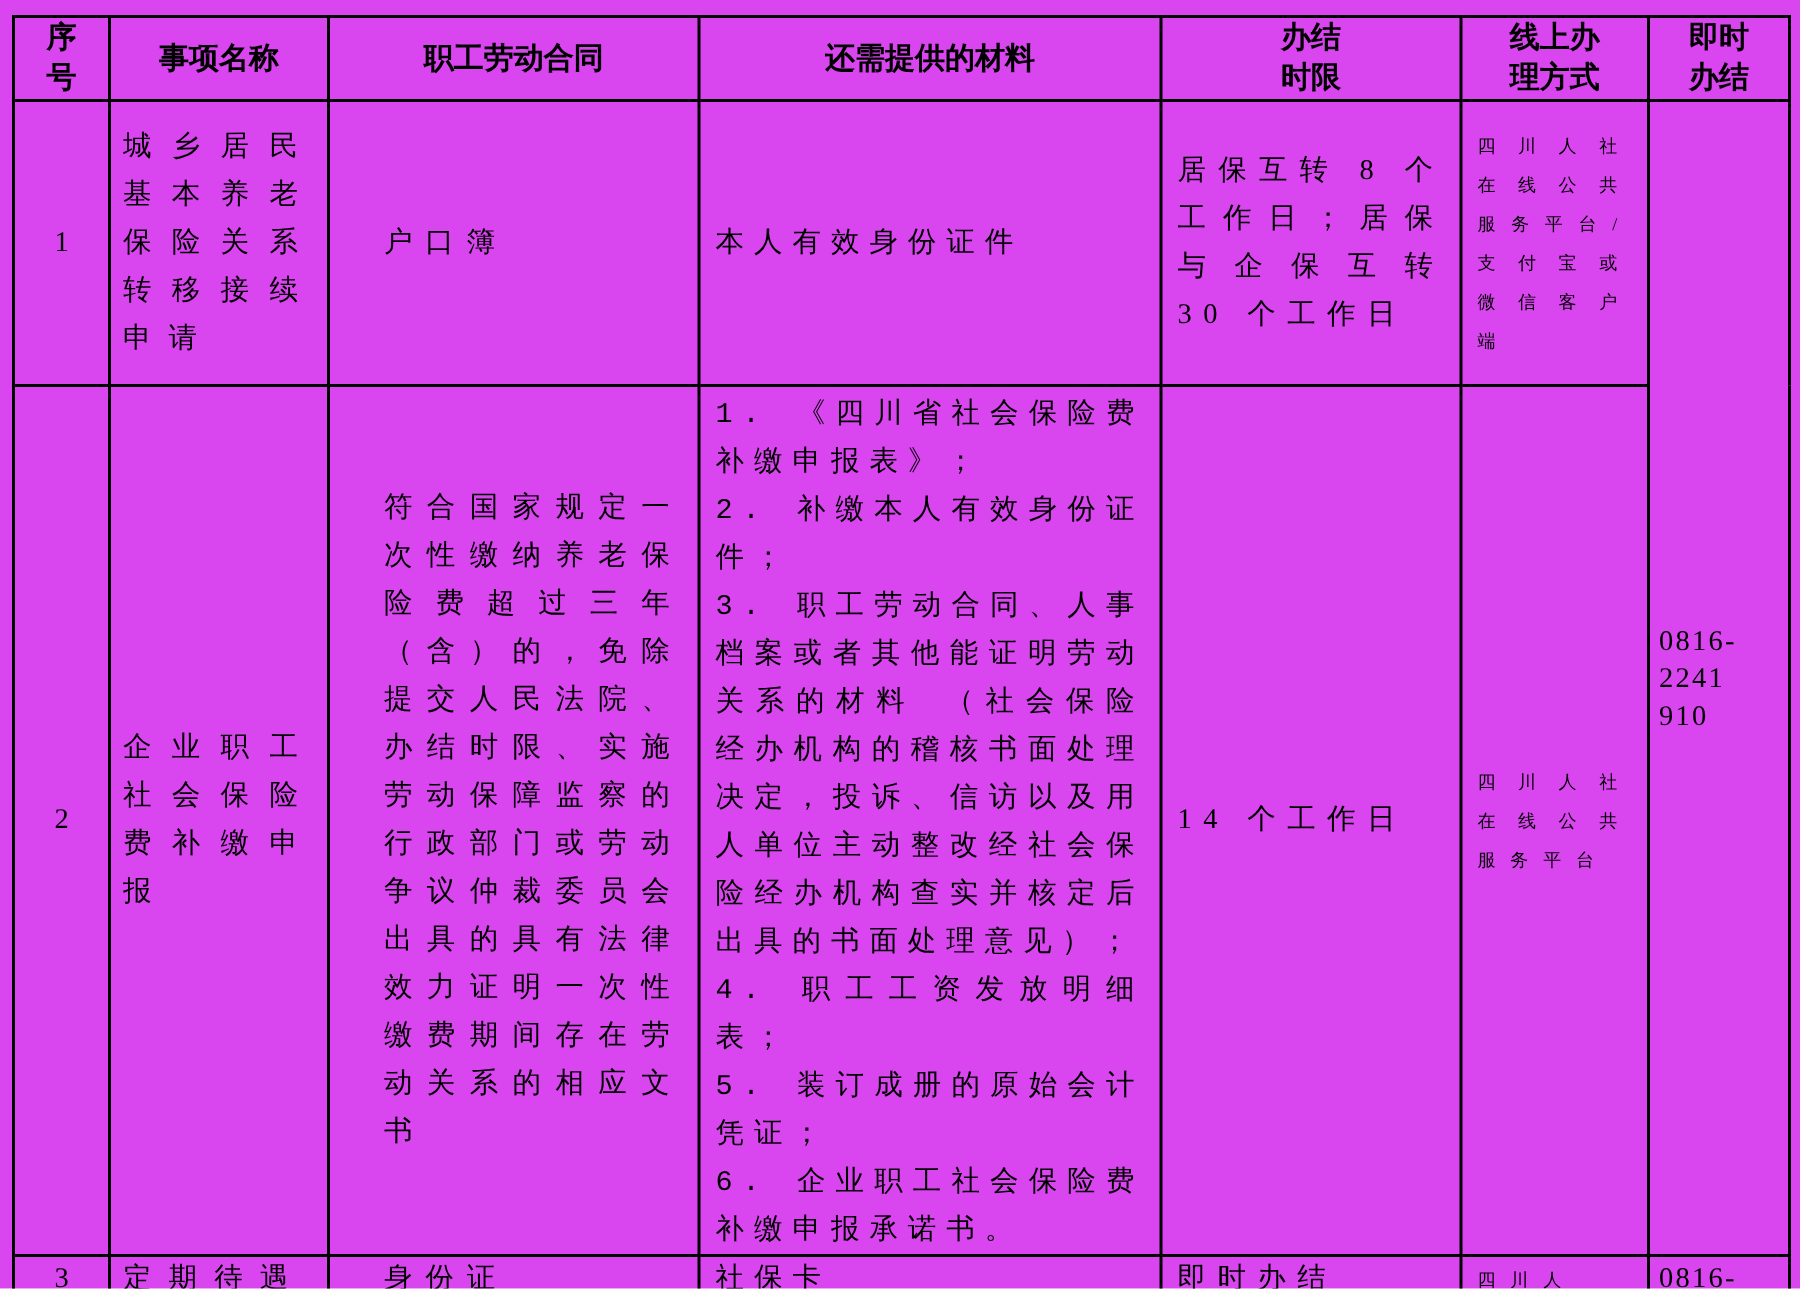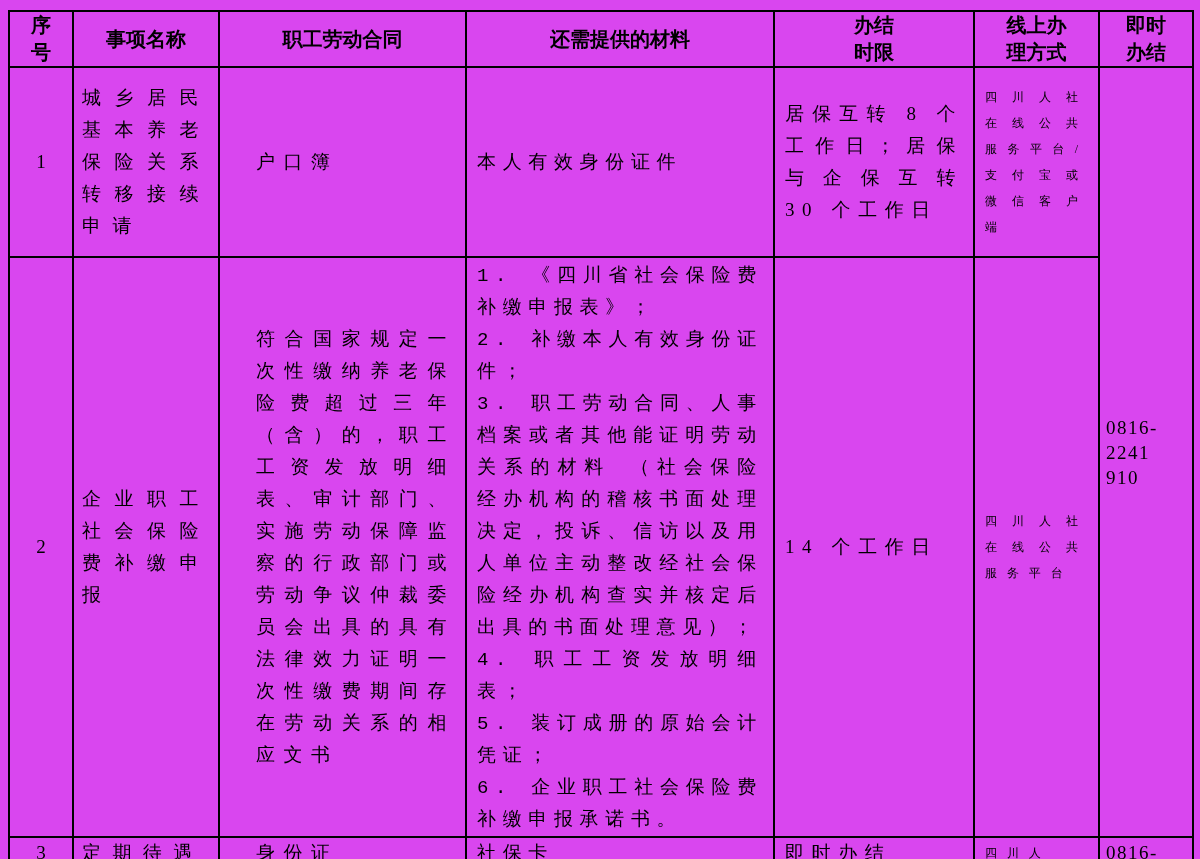--- a/index.html
+++ b/index.html
@@ -98,21 +98,21 @@
         <td class="col-name j">城乡居民基本养老保险关系转移接续申请</td>
         <td class="col-exempt j">户口簿</td>
         <td class="col-required j">本人有效身份证件</td>
         <td class="col-time j">居保互转 8 个工作日；居保与企保互转 30 个工作日</td>
         <td class="col-online j">四川人社在线公共服务平台/支付宝或微信客户端</td>
         <td class="col-phone" rowspan="2">0816-2241910</td>
       </tr>
       <tr class="data-row-2">
         <td class="col-no">2</td>
         <td class="col-name j">企业职工社会保险费补缴申报</td>
-        <td class="col-exempt j">符合国家规定一次性缴纳养老保险费超过三年（含）的，职工工资发放明细表、审计部门、实施劳动保障监察的行政部门或劳动争议仲裁委员会出具的具有法律效力证明一次性缴费期间存在劳动关系的相应文书</td>
+        <td class="col-exempt j">符合国家规定一次性缴纳养老保险费超过三年（含）的，免除提交人民法院、办结时限、实施劳动保障监察的行政部门或劳动争议仲裁委员会出具的具有法律效力证明一次性缴费期间存在劳动关系的相应文书</td>
         <td class="col-required v-top">
           <div class="list-item">1. 《四川省社会保险费补缴申报表》；</div>
           <div class="list-item">2. 补缴本人有效身份证件；</div>
           <div class="list-item">3. 职工劳动合同、人事档案或者其他能证明劳动关系的材料 （社会保险经办机构的稽核书面处理决定，投诉、信访以及用人单位主动整改经社会保险经办机构查实并核定后出具的书面处理意见）；</div>
           <div class="list-item">4. 职工工资发放明细表；</div>
           <div class="list-item">5. 装订成册的原始会计凭证；</div>
           <div class="list-item">6. 企业职工社会保险费补缴申报承诺书。</div>
         </td>
         <td class="col-time">14 个工作日</td>
         <td class="col-online j">四川人社在线公共服务平台</td>

